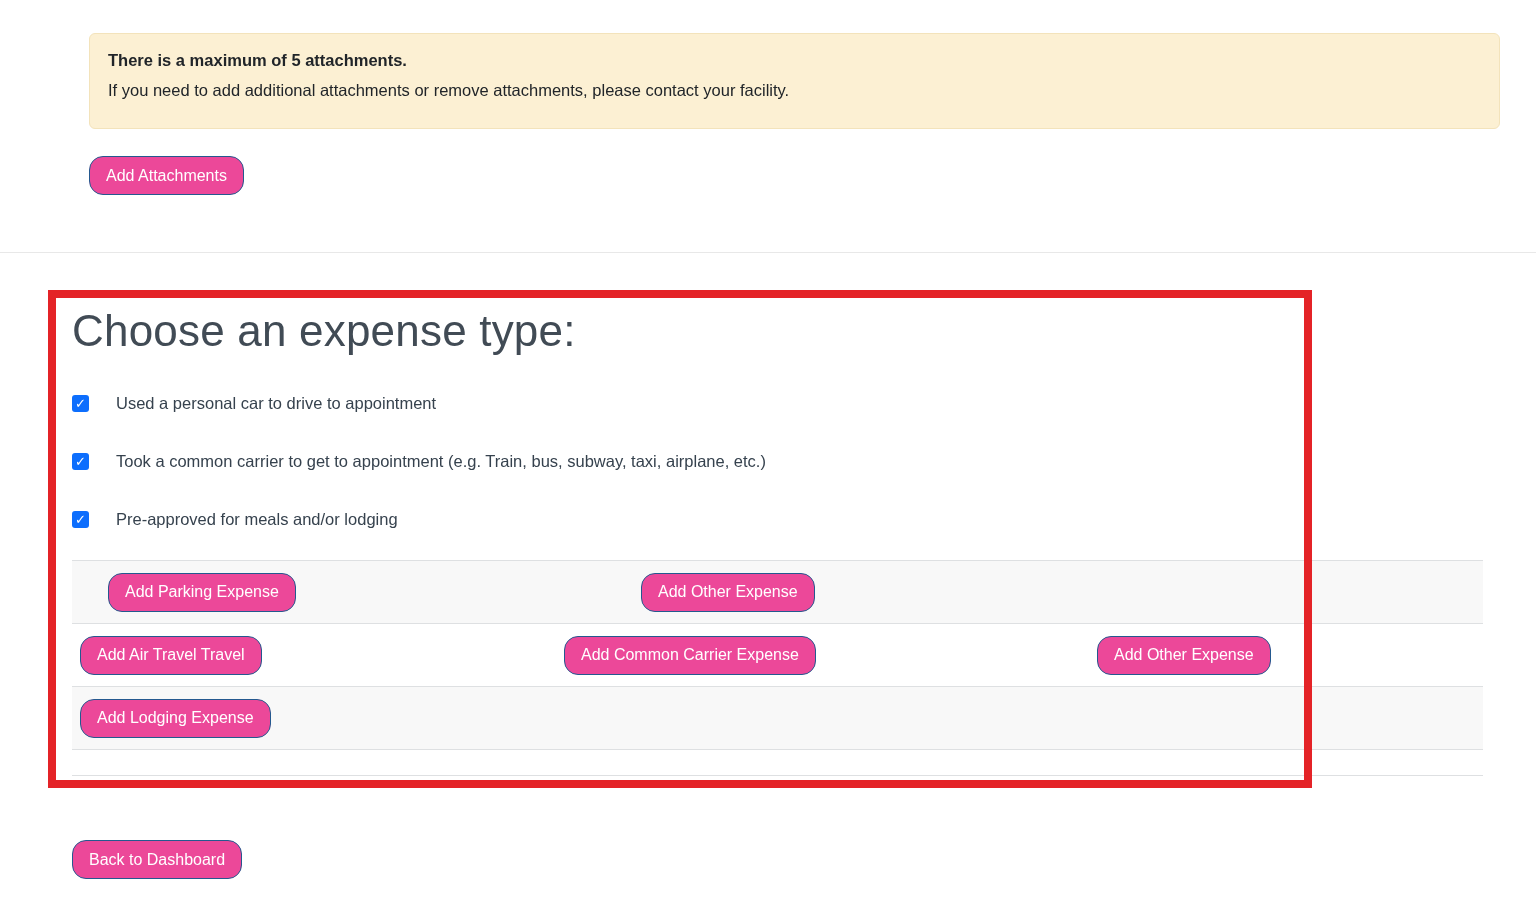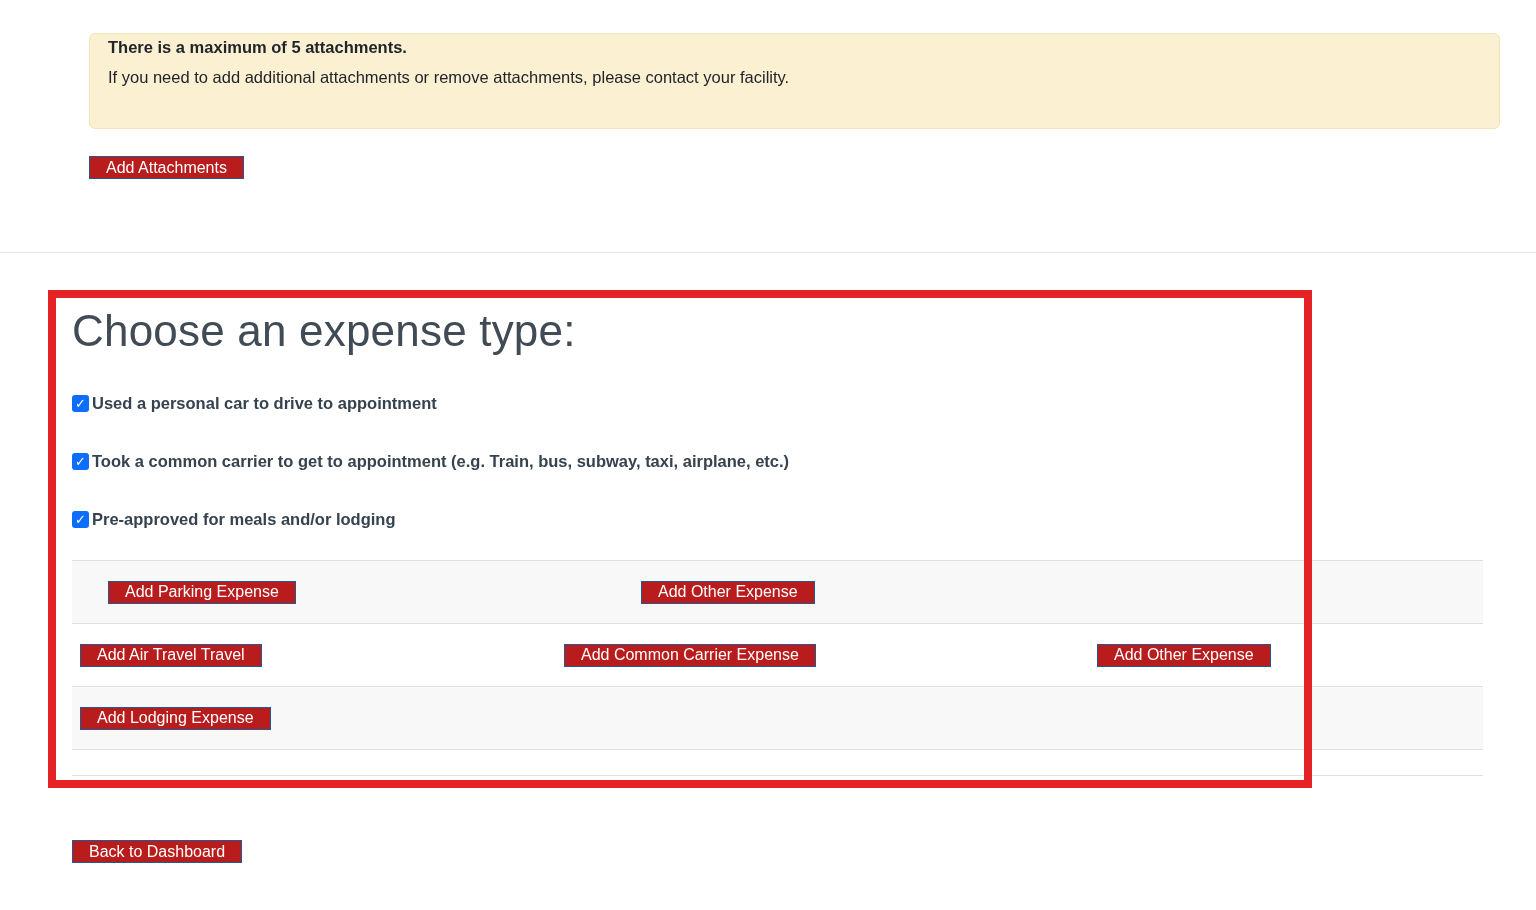--- a/index.html
+++ b/index.html
@@ -4,30 +4,30 @@
 <style>
   html,body{margin:0;padding:0;}
   body{
     width:1536px;height:910px;position:relative;overflow:hidden;
     background:#ffffff;font-family:"Liberation Sans",sans-serif;
   }
   
   .alert-warning{
     position:absolute;left:89px;top:33px;width:1411px;height:96px;
     box-sizing:border-box;background:#fcf0d3;border:1px solid #f3e3bb;
-    border-radius:6px;padding:4px 18px;color:#212529;
+    border-radius:6px;padding:17px 18px;color:#212529;
   }
   .alert-title{font-weight:bold;font-size:16.5px;margin:0 0 11px 0;}
   .alert-msg{font-size:16.5px;margin:0;}
   
   .btn{
     display:inline-flex;align-items:center;justify-content:center;
-    background:#b91c1c;border:1px solid #24598f;border-radius:0;
+    background:#ec4899;border:1px solid #24598f;border-radius:14px;
     color:#ffffff;font-size:16px;font-family:inherit;
-    height:23px;padding:0 16px;cursor:pointer;white-space:nowrap;
+    height:39px;padding:0 16px;cursor:pointer;white-space:nowrap;
   }
   #add-attachments{position:absolute;left:89px;top:156px;}
   #back-dashboard{position:absolute;left:72px;top:840px;}
   
   .divider{position:absolute;left:0;top:252px;width:1536px;height:1px;background:#e8e8e8;}
   
   .red-annotation{
     position:absolute;left:48px;top:290px;width:1264px;height:498px;
     box-sizing:border-box;border:8px solid #e42327;z-index:9;pointer-events:none;
   }
@@ -36,21 +36,21 @@
     position:absolute;left:72px;top:306px;margin:0;
     font-size:44px;font-weight:400;color:#414b55;letter-spacing:.2px;
   }
   .chk-row{position:absolute;left:72px;display:flex;align-items:center;}
   .chk-row.r0{top:394px;} .chk-row.r1{top:452px;} .chk-row.r2{top:510px;}
   .checkbox{
     width:17px;height:17px;box-sizing:border-box;background:#0d6efd;
     border-radius:3px;color:#fff;display:flex;align-items:center;
     justify-content:center;font-size:13px;line-height:1;flex:0 0 17px;cursor:pointer;
   }
-  .chk-label{margin-left:3px;font-weight:bold;font-size:16.5px;color:#36424e;}
+  .chk-label{margin-left:27px;font-weight:normal;font-size:16.5px;color:#36424e;}
   
   .etable{position:absolute;left:72px;top:560px;width:1411px;}
   .erow{
     display:flex;align-items:center;box-sizing:border-box;
     border-top:1px solid #dee0e2;padding:0 8px;height:63px;
   }
   .erow.striped{background:#f8f8f8;}
   .erow.empty{height:27px;border-bottom:1px solid #dee0e2;background:#fff;}
   .ecell{box-sizing:border-box;}
   .ecell.c1{width:456px;} .ecell.c2{width:561px;padding-left:28px;} .ecell.c3{flex:1;}

